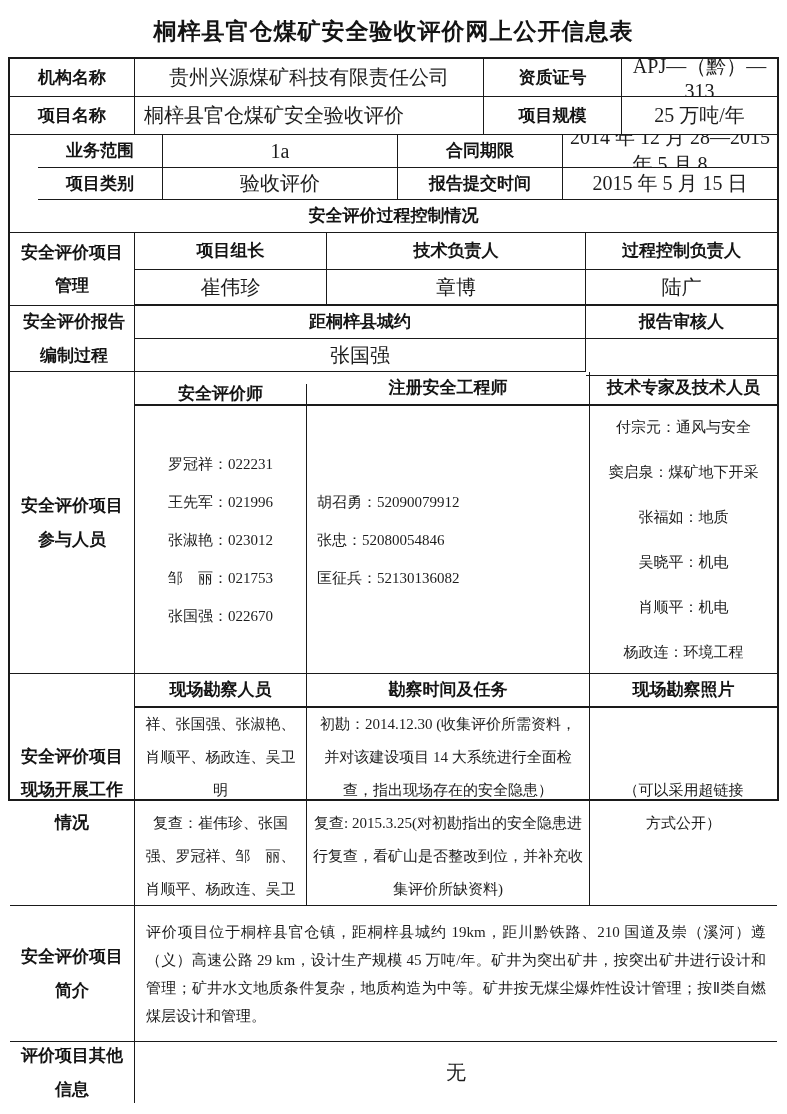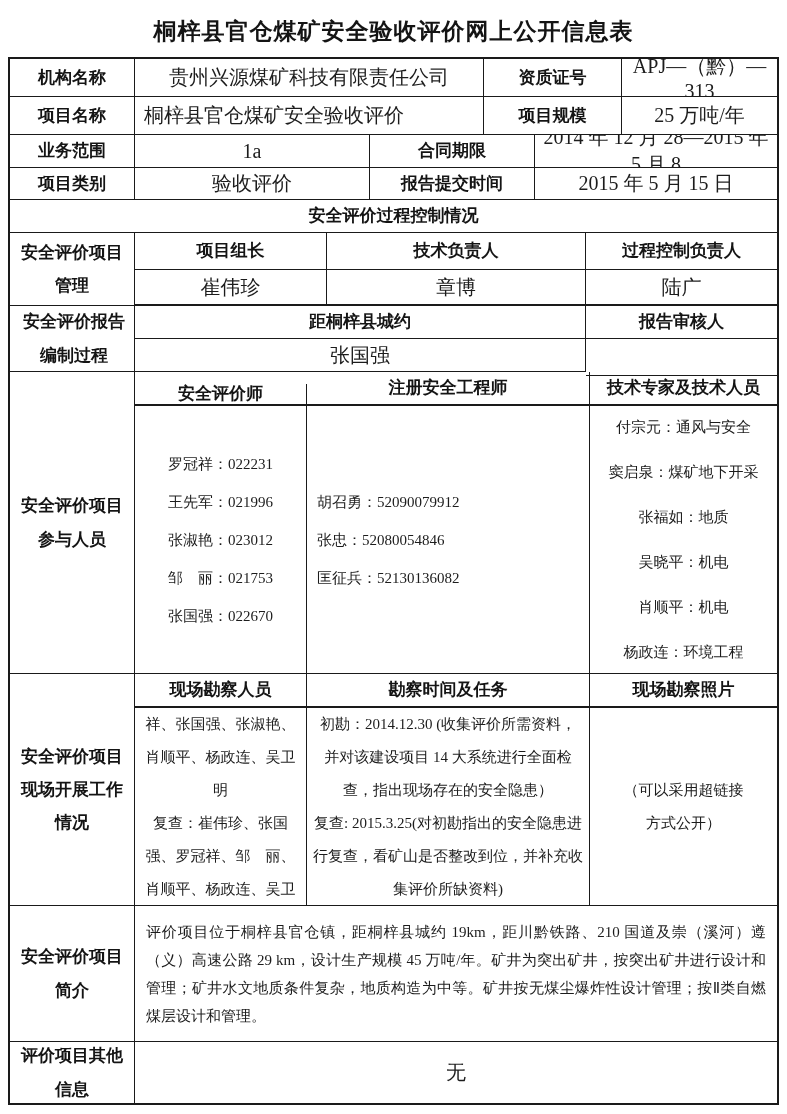--- a/index.html
+++ b/index.html
@@ -14,27 +14,27 @@
   .page { position:absolute; inset:0; background:#ffffff; }
   .doc-title {
     position:absolute; top:16px; left:0; width:100%;
     text-align:center;
     font-family:"Liberation Sans", sans-serif;
     font-weight:bold; font-size:23px; letter-spacing:1px;
     color:#141414;
   }
   .table-wrap {
     position:absolute; left:8px; top:57px;
-    width:771px; height:1048px;
+    width:771px; height:744px;
     border:2px solid #1a1a1a;
     background:#fff;
   }
   .sec { display:grid; width:100%; }
   #secA { grid-template-columns:125px 349px 138px 1fr; grid-template-rows:38px 38px; }
-  #secB { grid-template-columns:125px 235px 165px 1fr; grid-template-rows:33px 32px; }
+  #secB { grid-template-columns:125px 235px 165px 1fr; grid-template-rows:33px 32px;padding-left:28px; }
   #secC { grid-template-columns:1fr; grid-template-rows:33px; }
   #secD { grid-template-columns:125px 192px 259px 1fr; grid-template-rows:37px 36px 33px 33px; }
   #secE { grid-template-columns:125px 172px 283px 1fr; grid-template-rows:34px 268px; }
   #secF { grid-template-columns:125px 172px 283px 1fr; grid-template-rows:34px 198px; }
   #secG { grid-template-columns:125px 1fr; grid-template-rows:136px; }
   #secH { grid-template-columns:125px 1fr; grid-template-rows:61px; }
 
   .c {
     border-right:1px solid #1a1a1a;
     border-bottom:1px solid #1a1a1a;

